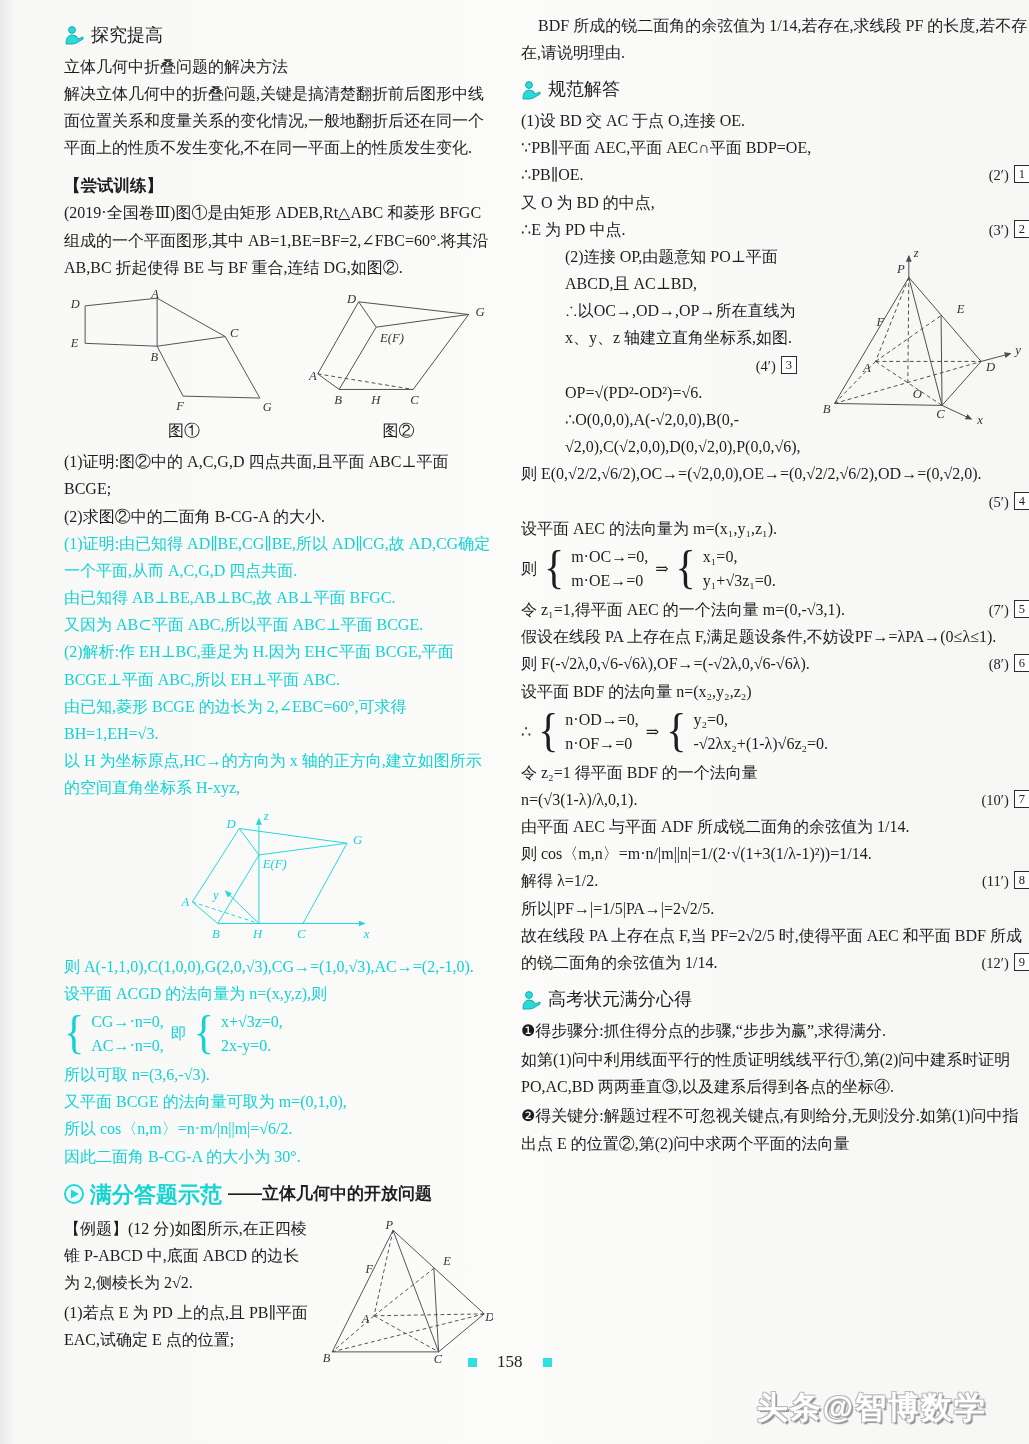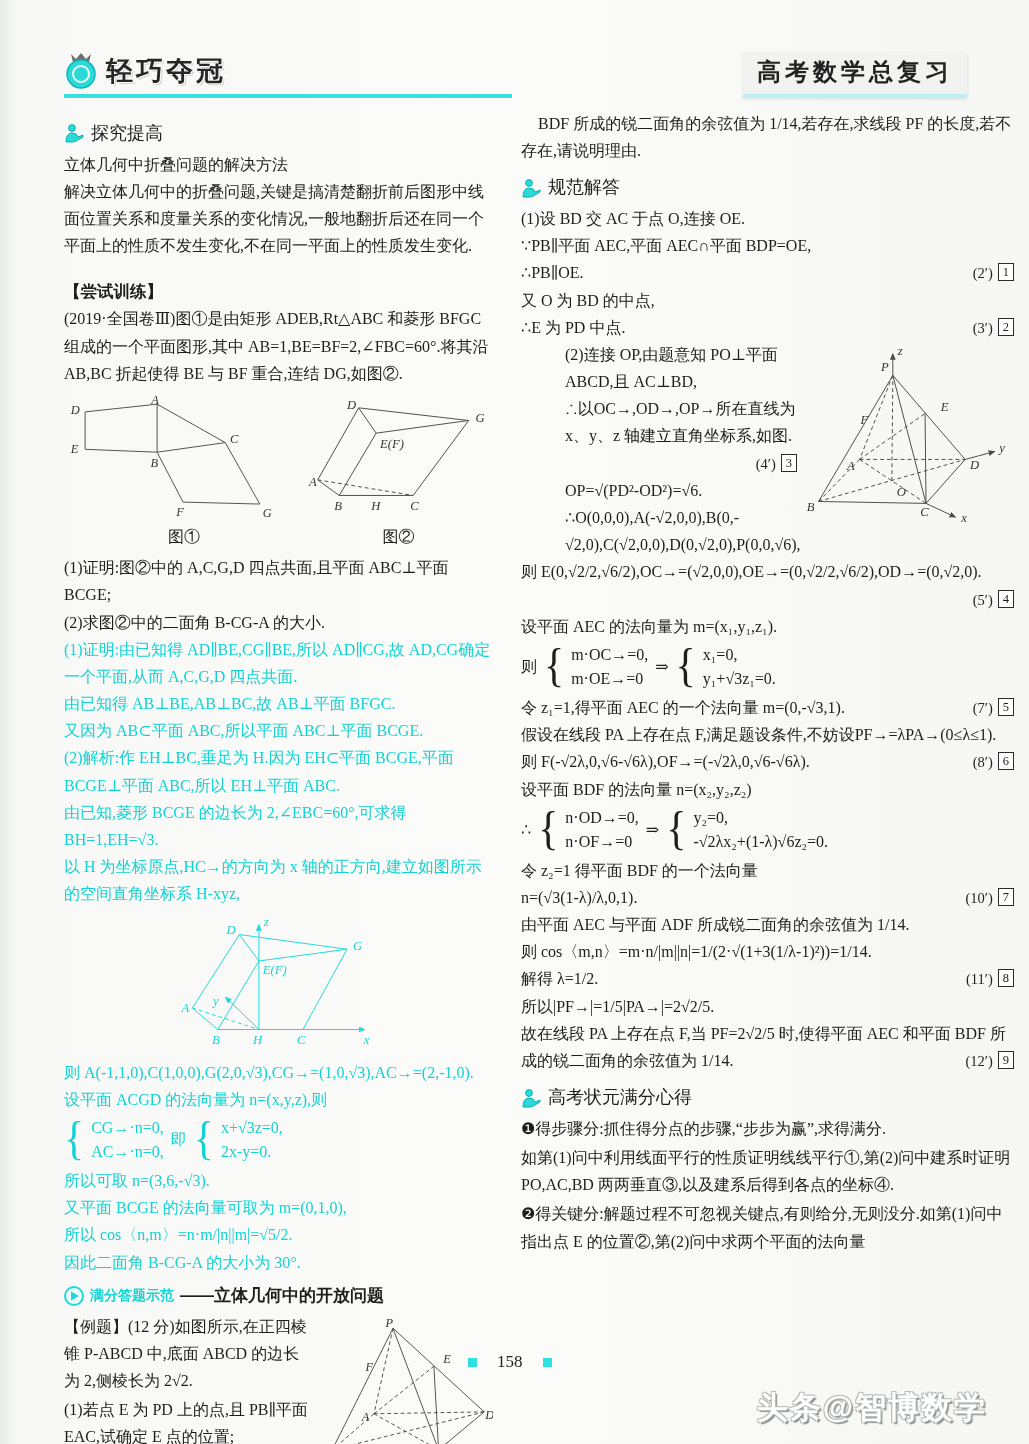--- a/index.html
+++ b/index.html
@@ -26,80 +26,69 @@
   .score { font-size:14.5px; color:#222; margin-left:8px; }
   .ref { display:inline-block; border:1.5px solid #2b2b2b; color:#222; padding:0 4px; font-size:12.5px; line-height:16px; margin-left:5px; vertical-align:2px; background:#fff; }
   .sysline { display:flex; align-items:center; gap:7px; margin:3px 0; }
   .brace { font-size:42px; font-weight:100; line-height:.85; transform:scaleY(1.1); }
   .syscol { display:inline-flex; flex-direction:column; line-height:1.5; }
   
   .sec { display:flex; align-items:center; gap:7px; margin:8px 0 2px; }
   .sec-title { font-family:"Liberation Sans","DejaVu Sans",sans-serif; font-weight:400; font-size:18px; color:#1f1f1f; }
   .bold-label { font-weight:700; font-family:"Liberation Sans","DejaVu Sans",sans-serif; font-size:16.5px; }
   .model-head { display:flex; align-items:center; gap:6px; margin:6px 0 2px; }
-  .model-title { color:#14d4d4; font-family:"Liberation Sans","DejaVu Sans",sans-serif; font-weight:700; font-size:14px;text-align:center; }
+  .model-title { color:#14d4d4; font-family:"Liberation Sans","DejaVu Sans",sans-serif; font-weight:700; font-size:22px;text-align:center; }
   .model-sub { font-family:"Liberation Sans","DejaVu Sans",sans-serif; font-weight:700; font-size:17px; color:#1f1f1f; }
   
   .figs { display:flex; justify-content:space-between; align-items:flex-end; margin-top:6px; }
   .figcaps { display:flex; margin:2px 0 4px; }
   .figcaps span { text-align:center; font-size:16px; }
   .figcap1 { width:56%; } .figcap2 { width:44%; }
   svg.fig { display:block; }
   svg.fig text { font-size:13px; font-style:italic; fill:#333; font-family:"Liberation Serif","DejaVu Serif",serif; }
   svg.fig-cyan text { fill:#16d4d4; }
   svg .s { stroke:#4c4c4c; stroke-width:1; fill:none; }
   svg .d { stroke:#4c4c4c; stroke-width:1; fill:none; stroke-dasharray:4 3; }
   svg.fig-cyan .s { stroke:#20d8d8; }
   svg.fig-cyan .d { stroke:#20d8d8; stroke-dasharray:4 3; }
   .coordwrap { display:flex; justify-content:center; margin:2px 0; }
   .ex-row { display:flex; gap:6px; margin-top:2px; }
   .ex-text { width:256px; }
   .ex-text p { margin-bottom:2px; }
-  .fr { display:flex; gap:2px;margin-left:44px; }
+  .fr { display:flex; gap:18px;margin-left:44px; }
   .fr-lines { width:232px; }
   .intro { text-indent:17px; }
   .notes p { margin-bottom:2px; }
   
   .pagenum { position:absolute; left:468px; bottom:72px; font-size:17px; color:#222; display:flex; align-items:center; gap:20px; }
   .sq { width:9px; height:9px; background:#2fe0e0; display:inline-block; }
   .watermark { position:absolute; right:42px; bottom:15px; font-family:"Liberation Sans","DejaVu Sans",sans-serif; font-weight:700; font-size:31px; letter-spacing:2px; color:#fff;
     text-shadow:-1px -1px 0 #b9bcba,1px -1px 0 #b9bcba,-1px 1px 0 #b9bcba,2px 2px 1px #8f9592; }
   .icon-person,.icon-play { flex:0 0 auto; }
 </style>
 </head>
 <body>
 
 <div class="page">
 
-  <header class="hdr">
-    <div class="logo">
-      <svg width="34" height="36" viewBox="0 0 34 36" class="icon">
-        <path d="M9 9 L7 1 L12 6 L17 0 L22 6 L27 1 L25 9 Z" fill="#6b6f6d"></path>
-        <circle cx="17" cy="21" r="14" fill="#2bd9d9" stroke="#0fb7b7" stroke-width="1.5"></circle>
-        <circle cx="17" cy="21" r="8" fill="none" stroke="#e9fdfd" stroke-width="2"></circle>
-      </svg>
-      <span class="logo-text">轻巧夺冠</span>
-    </div>
-    <div class="hdr-right">高考数学总复习</div>
-  </header>
 
   <div class="columns">
 
     <div class="col col-left">
       <div class="sec">
         <svg width="20" height="20" viewBox="0 0 20 20" class="icon-person">
           <circle cx="8" cy="5" r="3.4" fill="#2bd9d9" stroke="#0fb0b0"></circle>
           <path d="M2 19 Q2 10 8 10 Q13 10 14 14 L19 12 L19 14 L14 17 Q12 19 8 19 Z" fill="#2bd9d9" stroke="#0fb0b0"></path>
         </svg>
         <span class="sec-title">探究提高</span>
       </div>
       <div class="line">立体几何中折叠问题的解决方法</div>
       <div>解决立体几何中的折叠问题,关键是搞清楚翻折前后图形中线面位置关系和度量关系的变化情况,一般地翻折后还在同一个平面上的性质不发生变化,不在同一平面上的性质发生变化.</div>
 
-      <div class="bold-label" style="margin-top:18px">【尝试训练】</div>
+      <div class="bold-label" style="margin-top:10px">【尝试训练】</div>
       <div>(2019·全国卷Ⅲ)图①是由矩形 ADEB,Rt△ABC 和菱形 BFGC 组成的一个平面图形,其中 AB=1,BE=BF=2,∠FBC=60°.将其沿 AB,BC 折起使得 BE 与 BF 重合,连结 DG,如图②.</div>
 
       <div class="figs">
         <svg class="fig" width="240" height="128" viewBox="0 0 250 130">
           <path class="s" d="M22 18 L97 10 M22 18 L22 57 M97 10 L97 60 M22 57 L97 60 L168 50 M97 10 L168 50 M97 60 L124 112 L204 114 L168 50"></path>
         <text x="7" y="20">D</text>
             <text x="91" y="10">A</text>
             <text x="7" y="61">E</text>
             <text x="90" y="75">B</text>
             <text x="173" y="50">C</text>
@@ -184,21 +173,21 @@
     <span class="syscol">
               <span>x+√3z=0,</span>
               <span>2x-y=0.</span>
             </span>
   </div>
 
   <div class="line"><span class="t">所以可取 n=(3,6,-√3).</span><span class="tail"></span></div>
 
   <div class="line"><span class="t">又平面 BCGE 的法向量可取为 m=(0,1,0),</span><span class="tail"></span></div>
 
-  <div class="line"><span class="t">所以 cos〈n,m〉=n·m/|n||m|=√5/2.</span><span class="tail"></span></div>
+  <div class="line"><span class="t">所以 cos〈n,m〉=n·m/|n||m|=√6/2.</span><span class="tail"></span></div>
 
   <div class="line"><span class="t">因此二面角 B-CG-A 的大小为 30°.</span><span class="tail"></span></div>
 </div>
 
       <div class="model-head">
         <svg width="20" height="20" viewBox="0 0 20 20" class="icon-play">
           <circle cx="10" cy="10" r="9" fill="#eafcfc" stroke="#20d8d8" stroke-width="2"></circle>
           <path d="M7 5.5 L15 10 L7 14.5 Z" fill="#20d8d8"></path>
         </svg>
         <span class="model-title">满分答题示范</span>

